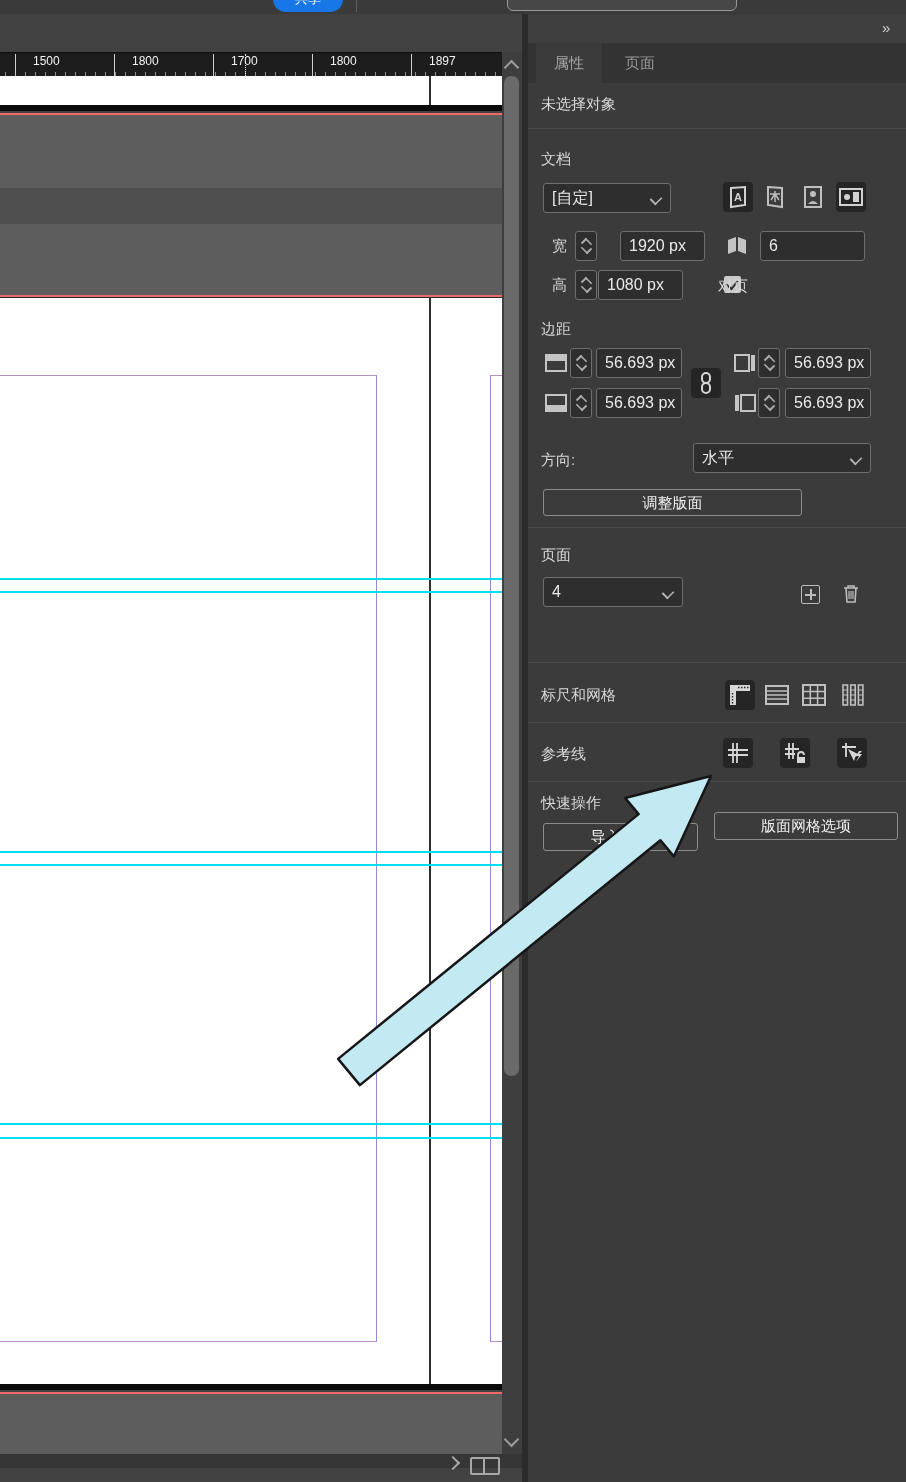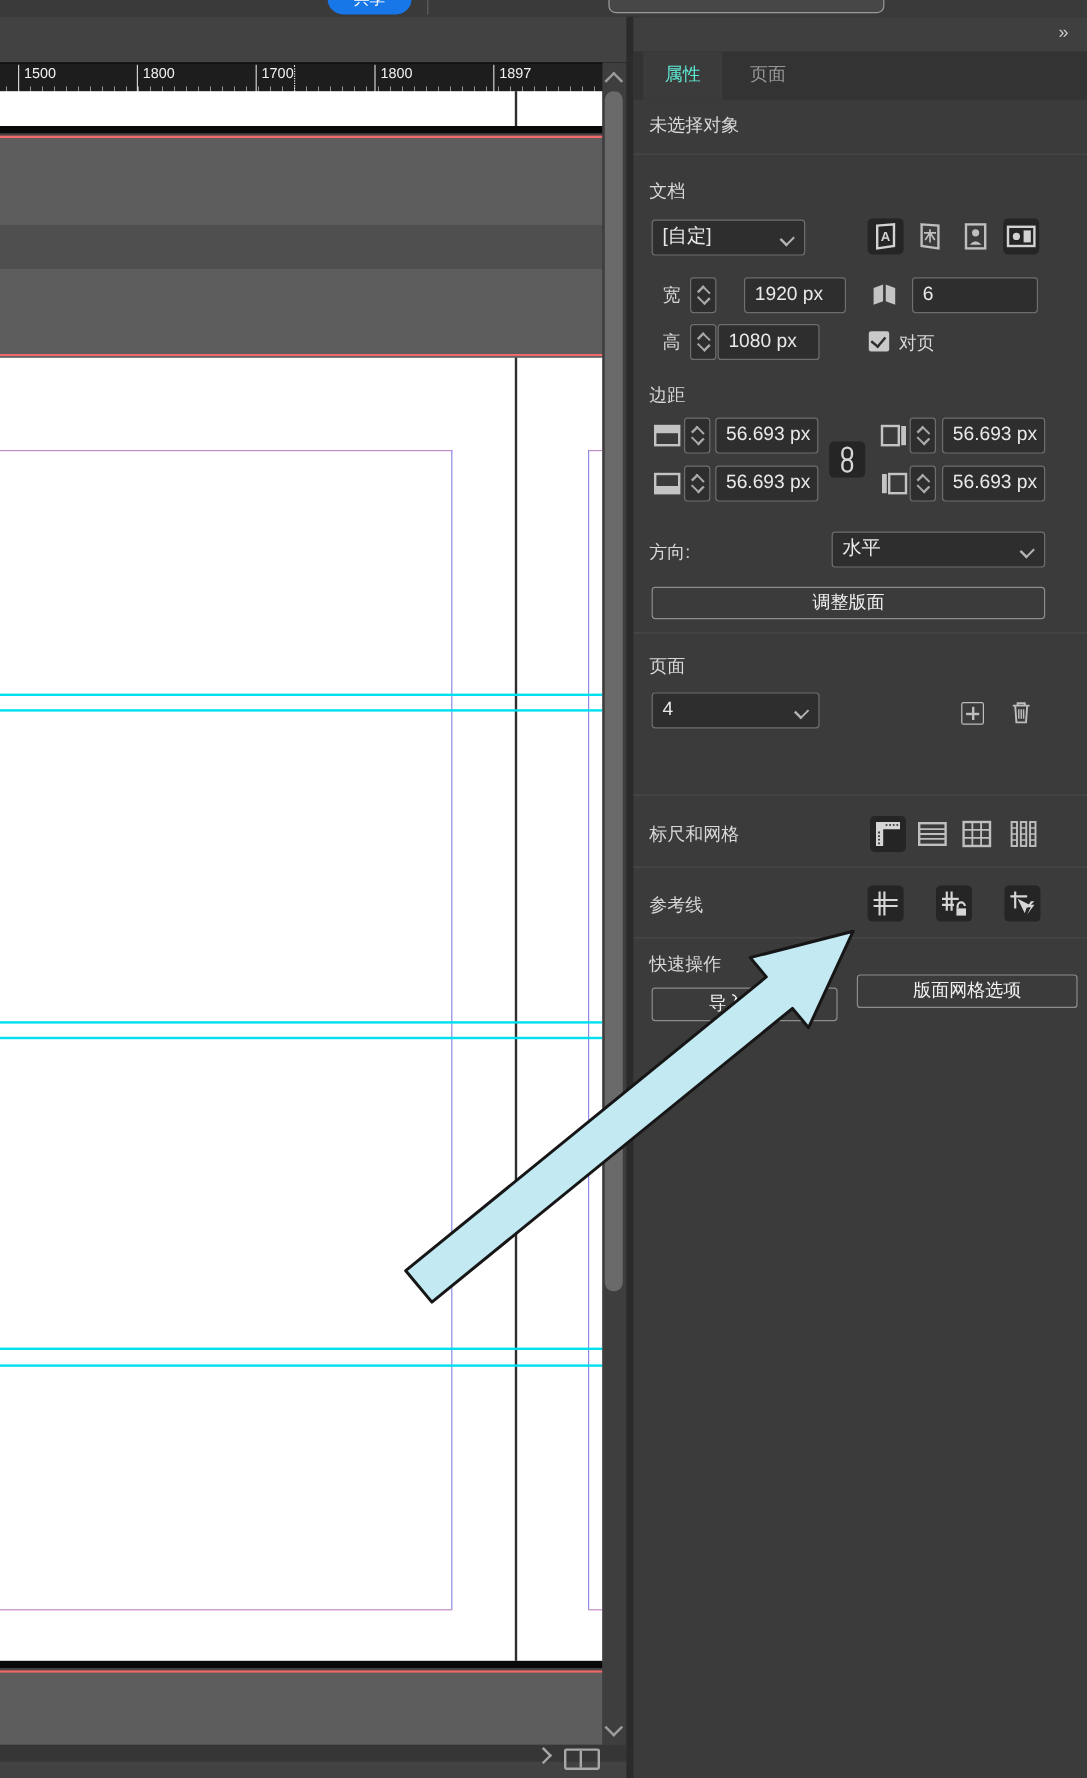--- a/index.html
+++ b/index.html
@@ -9,21 +9,21 @@
   #appbar{left:0;top:0;width:906px;height:14px;background:#3a3a3a;}
   #share-pill{left:273px;top:-14px;width:70px;height:26px;border-radius:13px;background:#1877e8;color:#fff;
     font-size:13px;text-align:center;line-height:26px;z-index:5;}
   #appbar-sep{left:356px;top:0;width:1px;height:12px;background:#5f5f5f;z-index:5;}
   #appbar-input{left:507px;top:-15px;width:228px;height:24px;border:1px solid #9a9a9a;border-radius:6px;background:#474747;z-index:5;}
   
   #canvas{left:0;top:14px;width:522px;height:1468px;background:#424242;overflow:hidden;}
   #ruler{left:0;top:52px;width:522px;height:24px;background:#1d1d1d;border-top:1px solid #0c0c0c;
     background-image:repeating-linear-gradient(to right,#909090 0 1px,transparent 1px 10px);
     background-size:100% 5px;background-position:5px 100%;background-repeat:no-repeat;}
-  .rlab{position:absolute;top:1px;bottom:0;border-left:1px solid #cfcfcf;padding-left:4px;color:#f2f2f2;font-size:12px;}
+  .rlab{position:absolute;top:1px;bottom:0;border-left:1px solid #cfcfcf;padding-left:17px;color:#f2f2f2;font-size:12px;}
   #ruler-cursor{left:245px;top:54px;width:1px;height:22px;border-left:1px dotted #e8e8e8;}
   #strip-top{left:0;top:76px;width:502px;height:29px;background:#fff;}
   #edge-top{left:0;top:105px;width:502px;height:6px;background:#0a0a0a;}
   .redline{left:0;width:502px;height:2px;}
   #paste1{left:0;top:115px;width:502px;height:73px;background:#5d5d5d;}
   #band-dark{left:0;top:188px;width:502px;height:36px;background:#4f4f4f;}
   #paste2{left:0;top:224px;width:502px;height:71px;background:#5d5d5d;}
   #page{left:0;top:297px;width:502px;height:1087px;background:#fff;border-top:1px solid #2a2a2a;}
   #edge-bottom{left:0;top:1384px;width:502px;height:6px;background:#0a0a0a;}
   #paste3{left:0;top:1394px;width:502px;height:60px;background:#5d5d5d;}
@@ -41,21 +41,21 @@
   #divider-col{left:522px;top:14px;width:6px;height:1468px;background:#2b2b2b;}
   #bb-chev{left:448px;top:1458px;width:8px;height:8px;border-right:2px solid #a8a8a8;border-top:2px solid #a8a8a8;transform:rotate(45deg);}
   #bb-spread{left:470px;top:1457px;width:26px;height:14px;border:2px solid #a8a8a8;border-radius:2px;}
   #bb-spread:before{content:"";position:absolute;left:11px;top:0;width:2px;height:100%;background:#a8a8a8;}
   
   #panel{left:528px;top:14px;width:378px;height:1468px;background:#3b3b3b;}
   #panel-head{left:528px;top:15px;width:378px;height:28px;background:#3f3f3f;}
   #collapse{left:882px;top:19px;color:#cfcfcf;font-size:15px;letter-spacing:-1px;}
   #tabbar{left:528px;top:43px;width:378px;height:40px;background:#333333;}
   .tab{top:43px;height:40px;line-height:40px;text-align:center;font-size:15px;color:#979797;}
-  .tab.active{background:#3b3b3b;color:#5eead4;}
+  .tab.active{background:#3b3b3b;color:#a3a3a3;}
   .plabel{color:#d8d8d8;font-size:15px;}
   .divider{left:528px;width:378px;height:1px;background:#4a4a4a;}
   .field{background:#2e2e2e;border:1px solid #6e6e6e;border-radius:3px;color:#e9e9e9;font-size:16px;
     line-height:28px;padding:0 0 0 8px;overflow:hidden;white-space:nowrap;box-sizing:border-box;}
   .ddchev{position:absolute;right:9px;top:10px;width:8px;height:8px;border-left:2px solid #b5b5b5;border-bottom:2px solid #b5b5b5;transform:rotate(-45deg) scale(1,.8);}
   .spin{background:#2e2e2e;border:1px solid #6e6e6e;border-radius:3px;box-sizing:border-box;}
   .spin i{position:absolute;left:6px;width:7px;height:7px;border-left:2px solid #aaa;border-top:2px solid #aaa;}
   .spin .up{top:7px;transform:rotate(45deg) scale(1,.8);}
   .spin .dn{bottom:7px;transform:rotate(225deg) scale(1,.8);}
   .pbtn{border:1px solid #8c8c8c;border-radius:3px;background:transparent;color:#f0f0f0;font-size:15px;
@@ -188,21 +188,21 @@
   </div>
   <div class="abs field" style="left:760px;top:231px;width:105px;height:30px">6</div>
 
   <div class="abs plabel" style="left:552px;top:276px">高</div>
   <div class="abs spin" style="left:575px;top:270px;width:22px;height:30px">
       <i class="up"></i>
       <i class="dn"></i>
     </div>
   <div class="abs field" style="left:598px;top:270px;width:85px;height:30px">1080 px</div>
   <div id="facing-cb" class="abs" style="left:724px;top:276px"></div>
-  <div class="abs plabel" style="left:749px;top:277px">对页</div>
+  <div class="abs plabel" style="left:718px;top:277px">对页</div>
 
   <div class="abs plabel" style="left:541px;top:320px">边距</div>
   <div class="abs iconbtn" style="left:541px;top:348px">
     <svg width="24" height="22" viewBox="0 0 24 22">
         <rect x="2" y="3" width="20" height="16" fill="none" stroke="#c4c4c4" stroke-width="2"></rect>
         <rect x="2" y="3" width="20" height="6" fill="#c4c4c4"></rect>
       </svg>
   </div>
   <div class="abs spin" style="left:570px;top:348px;width:22px;height:30px">
       <i class="up"></i>
@@ -249,21 +249,21 @@
       <i class="up"></i>
       <i class="dn"></i>
     </div>
   <div class="abs field" style="left:785px;top:388px;width:86px;height:30px">56.693 px</div>
 
   <div class="abs plabel" style="left:541px;top:451px">方向:</div>
   <div class="abs field" style="left:693px;top:443px;width:178px;height:30px">
     <span>水平</span>
     <i class="ddchev"></i>
   </div>
-  <div class="abs pbtn" style="left:543px;top:489px;width:328px;height:27px;line-height:25px">调整版面</div>
+  <div class="abs pbtn" style="left:543px;top:489px;width:259px;height:27px;line-height:25px">调整版面</div>
   <div class="abs divider" style="top:527px"></div>
 
   <div class="abs plabel" style="left:541px;top:546px">页面</div>
   <div class="abs field" style="left:543px;top:577px;width:140px;height:30px">
     <span>4</span>
     <i class="ddchev"></i>
   </div>
   <div id="add-page" class="abs" style="left:801px;top:585px"></div>
   <div class="abs" style="left:842px;top:583px">
     <svg width="18" height="21" viewBox="0 0 18 21">

